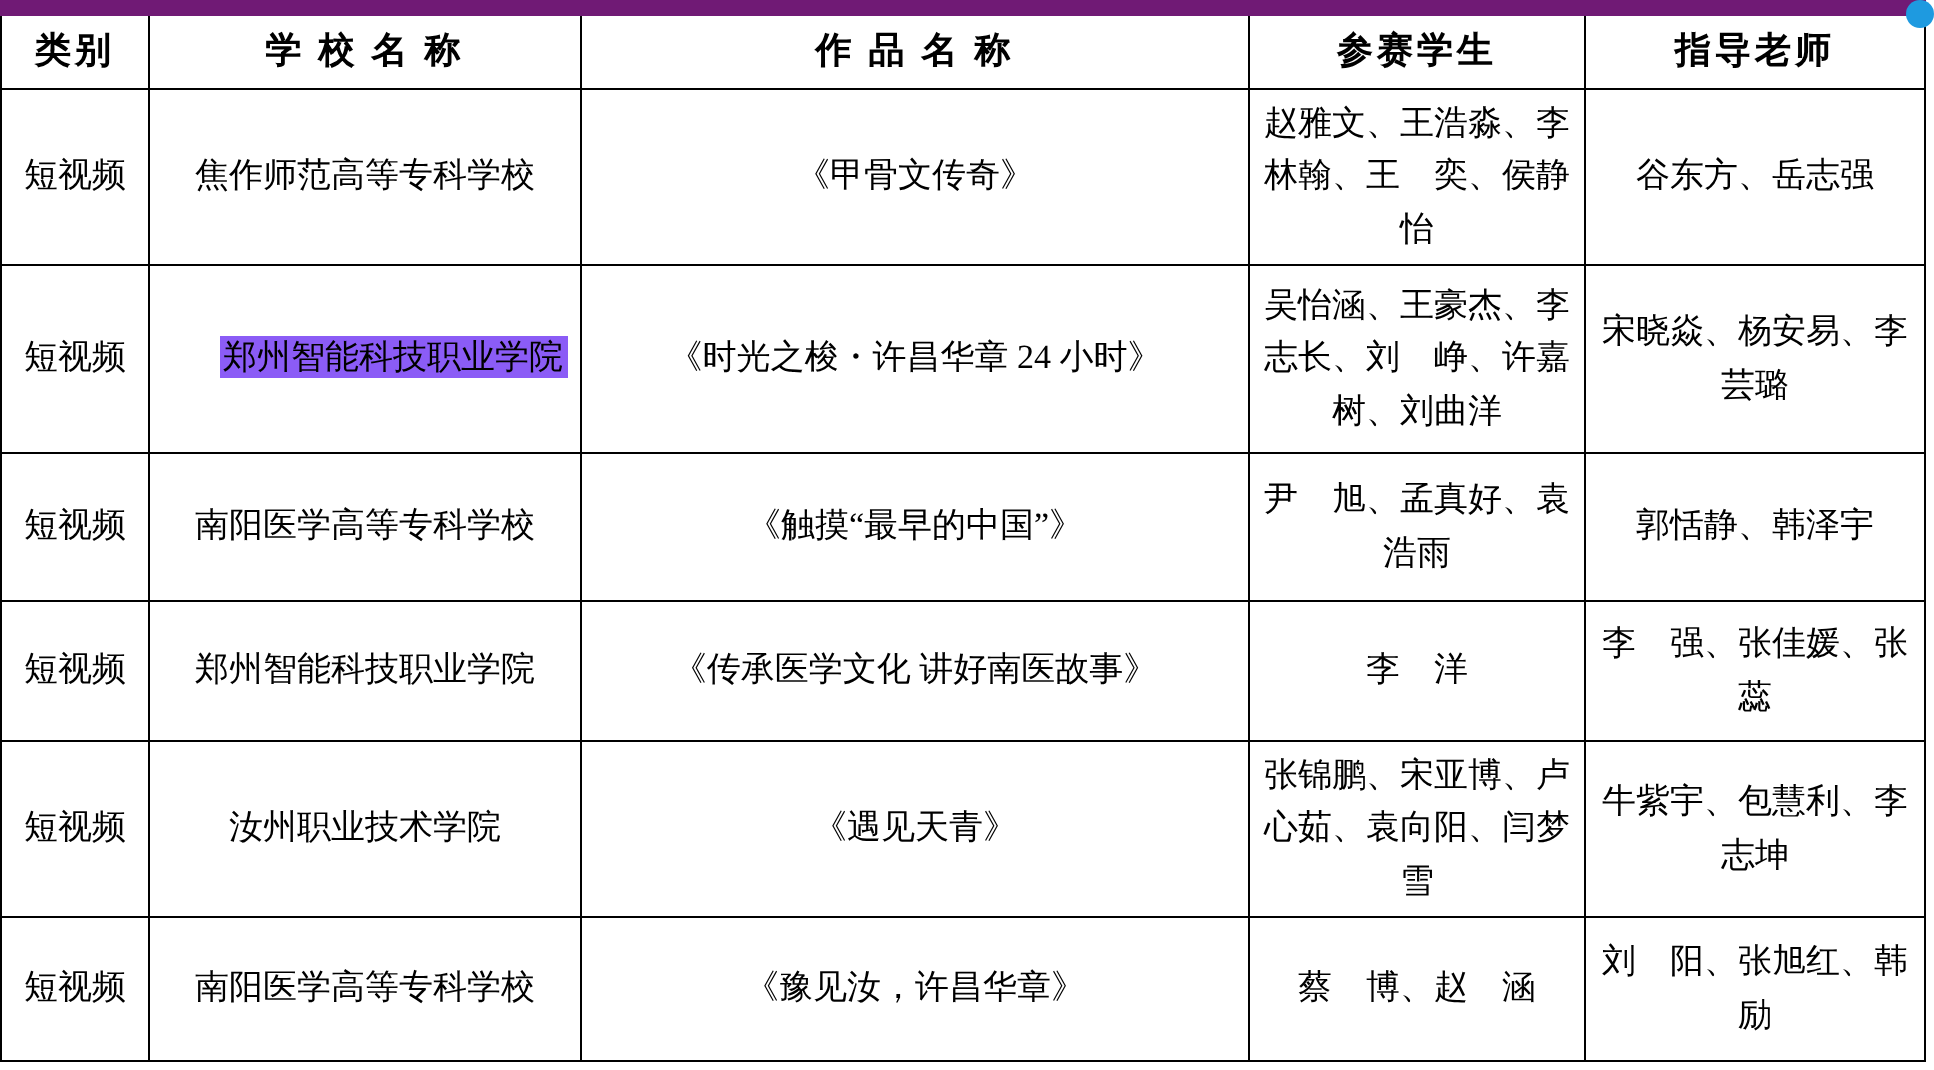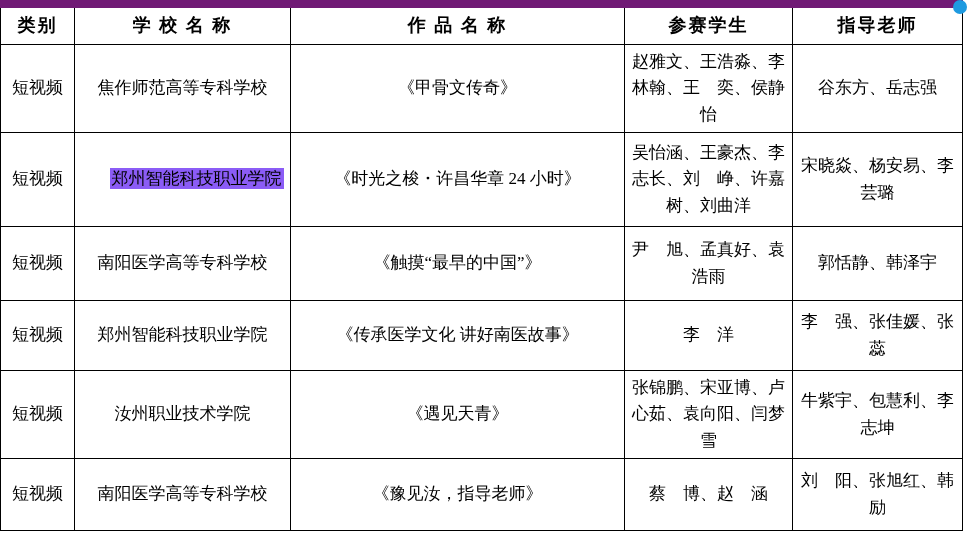--- a/index.html
+++ b/index.html
@@ -127,19 +127,19 @@
       <tr style="height:82px;">
         <td class="category">短视频</td>
         <td class="school">汝州职业技术学院</td>
         <td class="work">《遇见天青》</td>
         <td class="students">张锦鹏、宋亚博、卢心茹、袁向阳、闫梦雪</td>
         <td class="teachers">牛紫宇、包慧利、李志坤</td>
       </tr>
       <tr style="height:72px;">
         <td class="category">短视频</td>
         <td class="school">南阳医学高等专科学校</td>
-        <td class="work">《豫见汝，指导老师》</td>
+        <td class="work">《豫见汝，许昌华章》</td>
         <td class="students">蔡　博、赵　涵</td>
         <td class="teachers">刘　阳、张旭红、韩　励</td>
       </tr>
     </tbody>
   </table>
 </div>
 
 </body></html>

